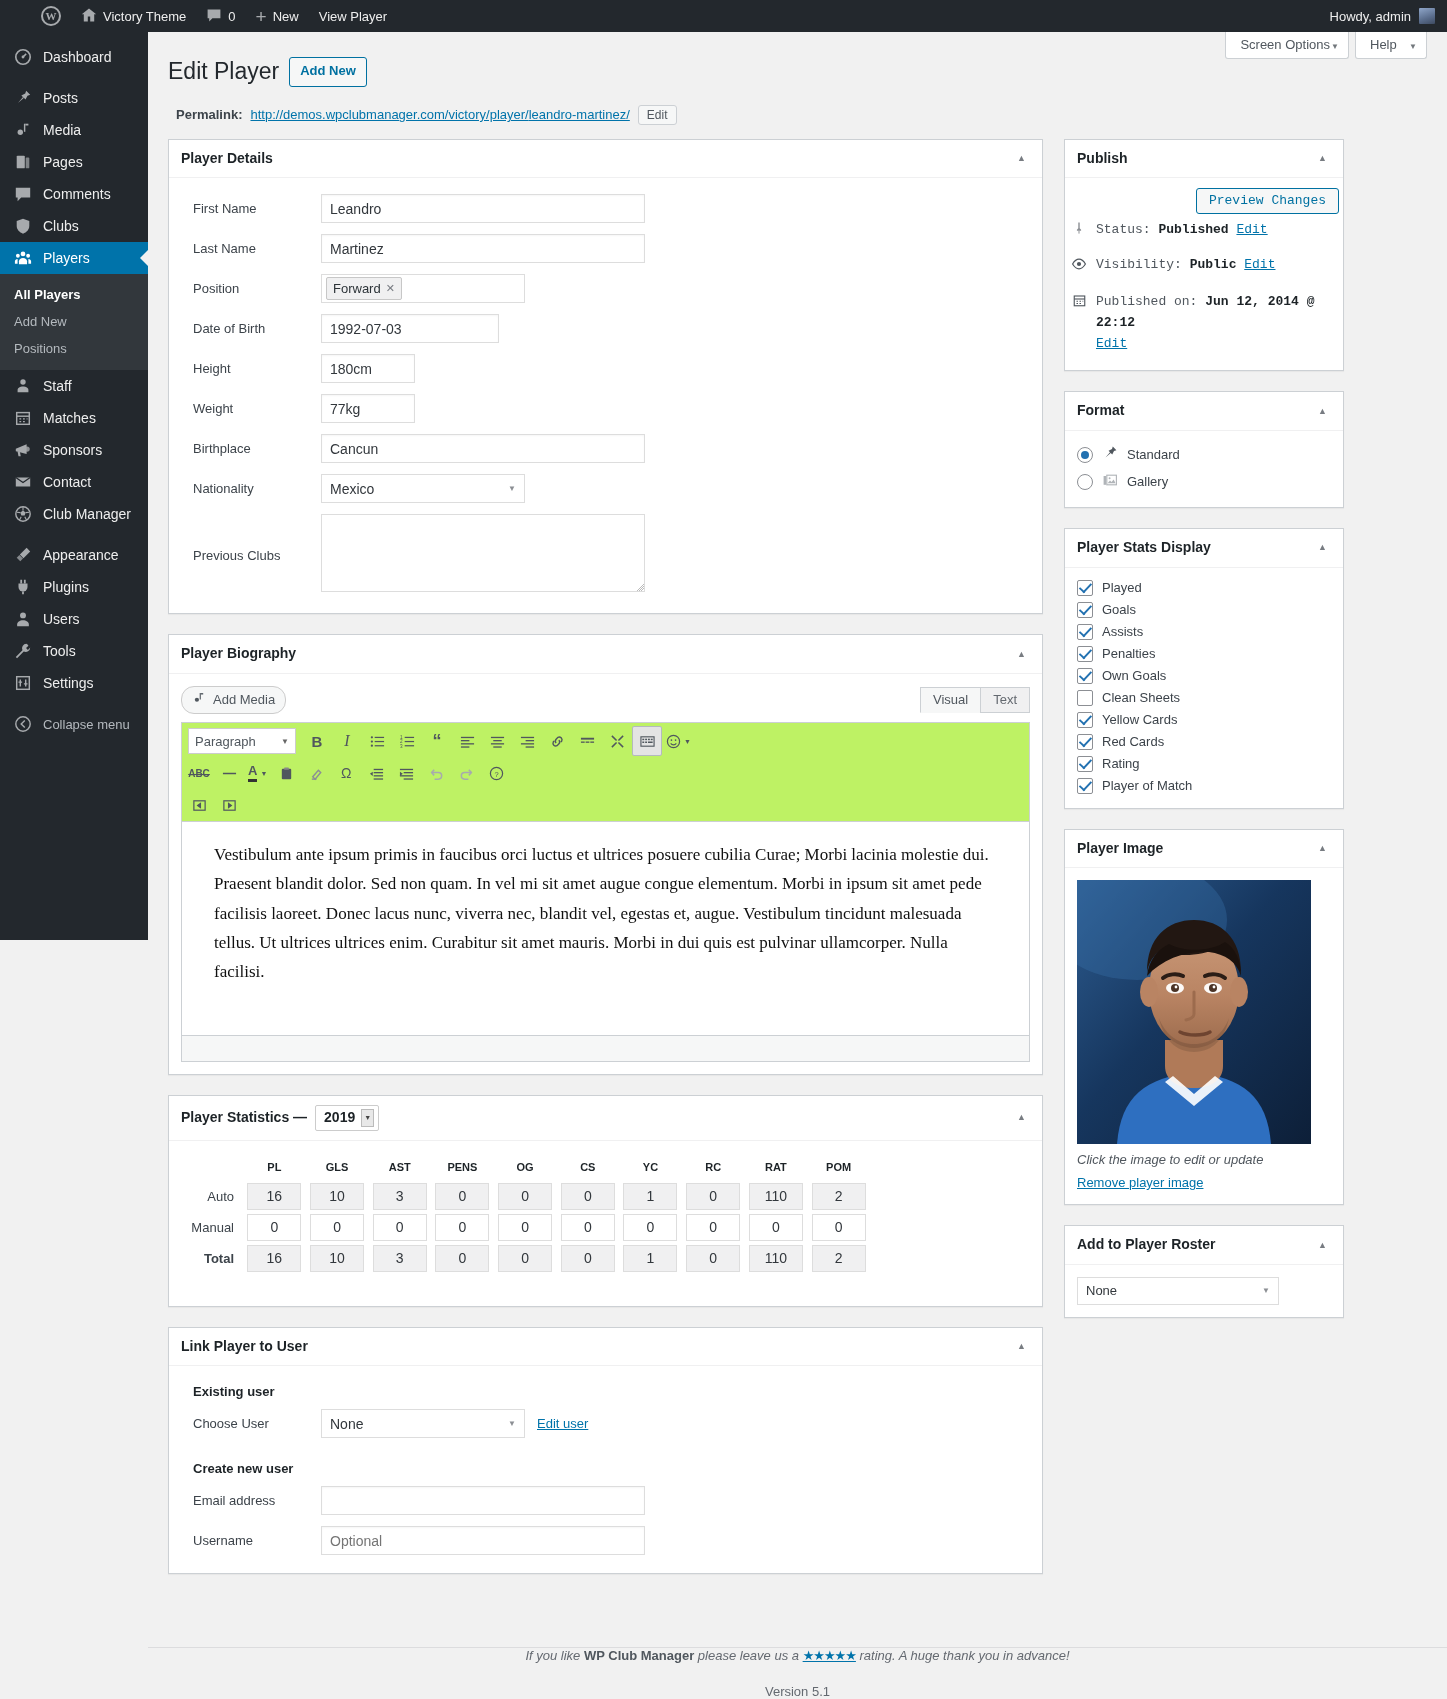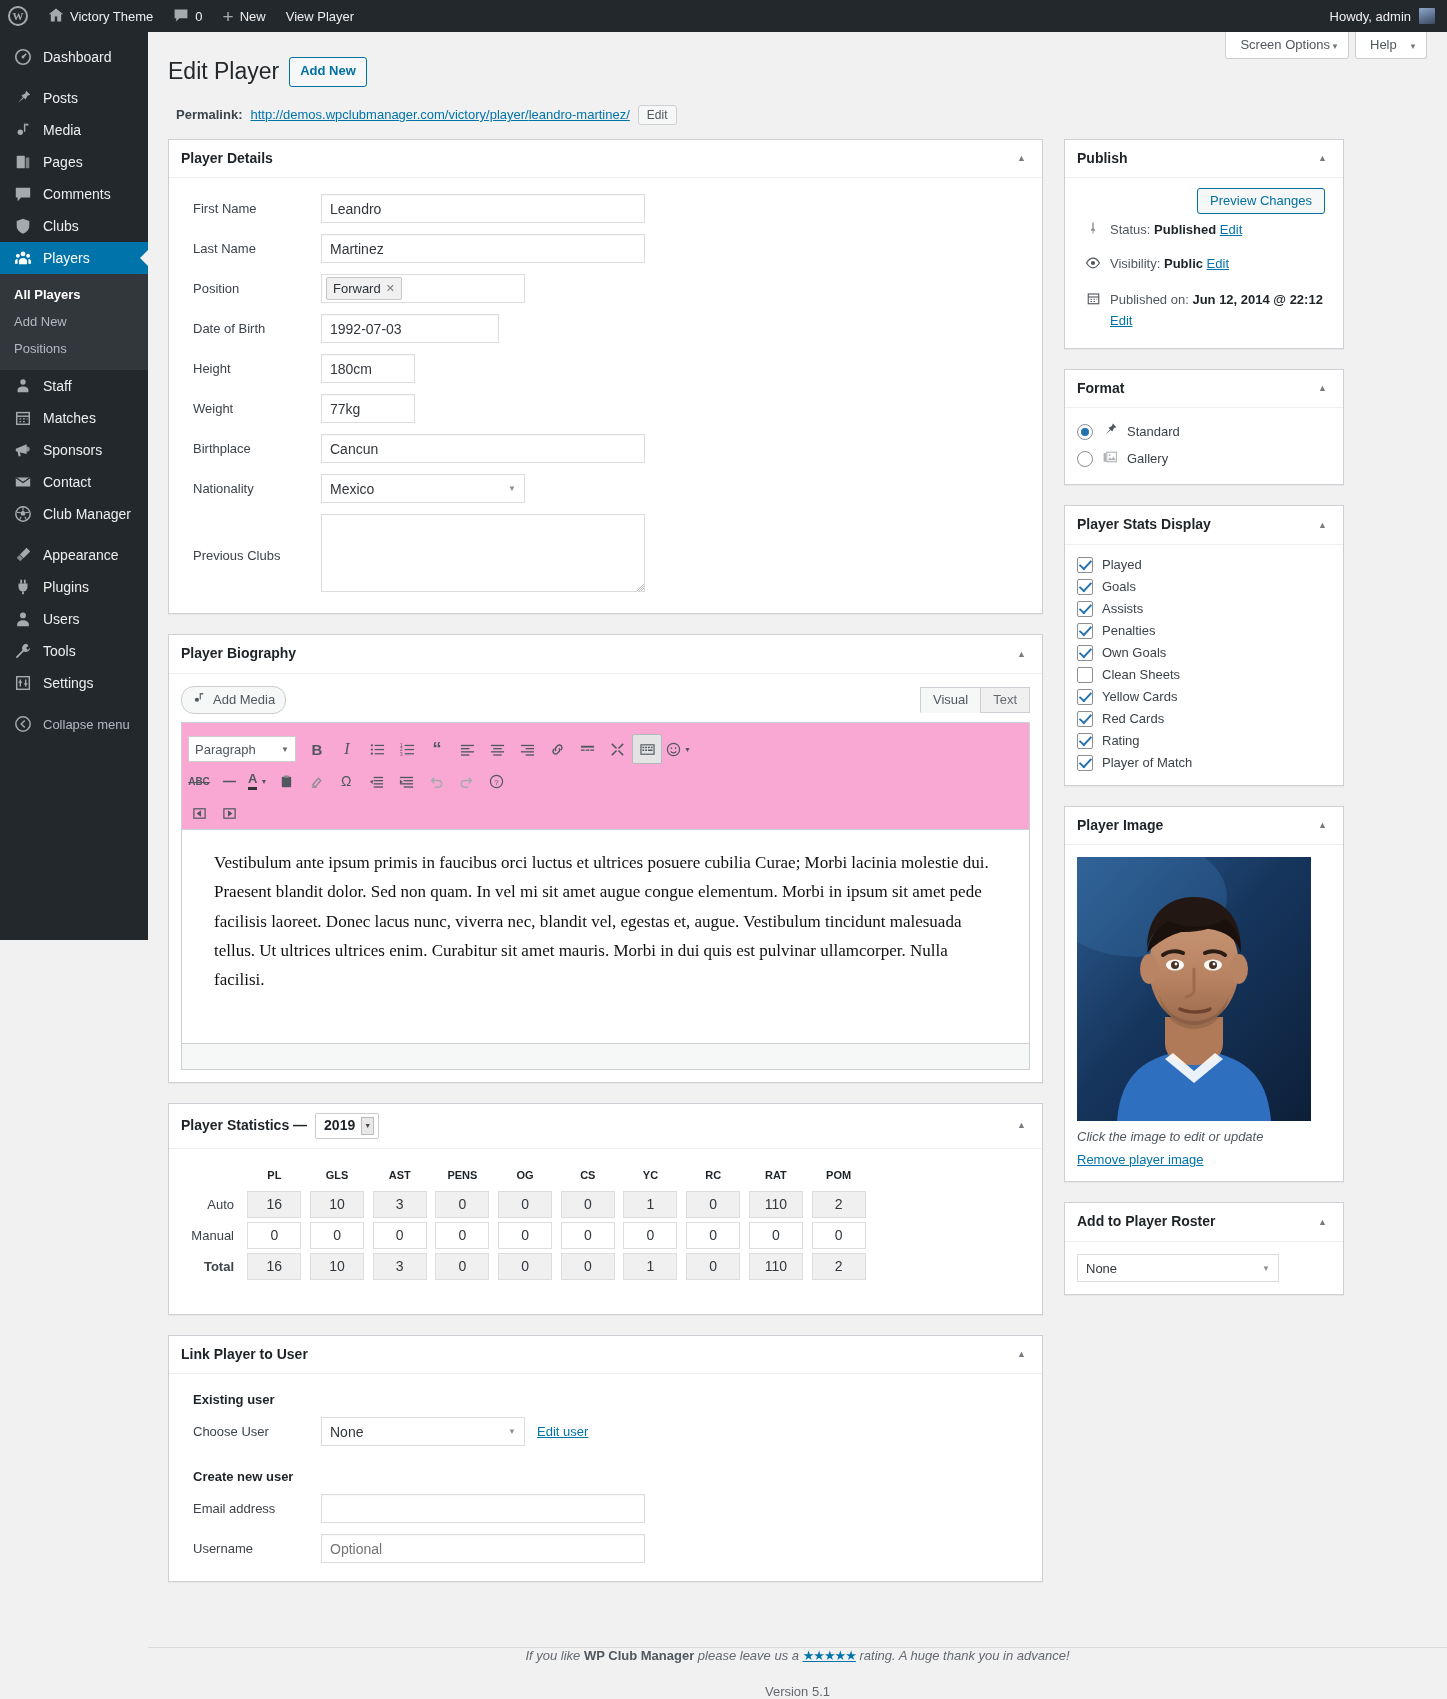--- a/index.html
+++ b/index.html
@@ -14,20 +14,21 @@
     position:relative;
   }
 
   
   #adminbar{
     position:absolute; top:0; left:0; width:1447px; height:32px;
     background:#23282d; color:#eee;
     display:flex; align-items:center;
     font-size:13px;
     z-index:50;
+    padding-left:33px;
   }
   .ab-item{
     display:flex; align-items:center; gap:6px;
     height:32px; padding:0 10px; color:#eee;
     white-space:nowrap;
   }
   .ab-item:first-child{padding-left:8px;}
   .ab-right{margin-left:auto; display:flex; align-items:center; padding-right:12px;}
   .ab-avatar{
     width:16px;height:16px;margin-left:8px;border-radius:1px;
@@ -181,22 +182,22 @@
     font-size:13px;color:#50575e;padding:4px 10px 5px;
     display:inline-flex;align-items:center;gap:7px;
   }
   .editor-tabs{display:flex;margin-left:auto;align-items:flex-start;}
   .ed-tab{
     border:1px solid #ccd0d4;background:#f0f0f1;color:#646970;
     font-size:13px;padding:4px 12px 5px;margin-left:-1px;
   }
   .ed-tab.active{background:#f6f7f7;border-bottom-color:#f6f7f7;color:#50575e;}
   .mce-toolbar{
-    border:1px solid #ccd0d4;border-bottom:none;background:#f9a8d4;
-    padding:10px 2px 0 2px;
+    border:1px solid #ccd0d4;border-bottom:none;background:#bef264;
+    padding:2px 2px 0 2px;
   }
   .mce-row{display:flex;align-items:center;flex-wrap:wrap;gap:0;padding:1px 0;}
   .mce-btn{
     width:30px;height:30px;display:flex;align-items:center;justify-content:center;
     color:#50575e;font-size:14px;
   }
   .mce-btn.active{background:#e4e4e4;border:1px solid #b4b9be;border-radius:2px;}
   .mce-sel{
     width:108px;height:26px;background:#fff;border:1px solid #ccc;
     display:flex;align-items:center;justify-content:space-between;
@@ -235,21 +236,21 @@
   }
   .year-sel .ybtn{
     background:#e8e8e8;border:1px solid #bbb;width:13px;height:18px;
     display:flex;align-items:center;justify-content:center;font-size:7px;color:#444;
   }
 
   .sub-h{font-size:13px;font-weight:700;color:#1d2327;padding:4px 0 10px 12px;}
 
   
   .side .postbox-header h2{font-size:14px;}
-  .submit-area{padding:10px 18px;}
+  .submit-area{padding:10px 4px;font-family:Liberation Mono, monospace;}
   .preview-row{display:flex;justify-content:flex-end;}
   .btn-secondary{
     background:#f6f7f7;border:1px solid #0071a1;color:#0071a1;border-radius:3px;
     font-size:13px;padding:4px 12px 5px;
   }
   .misc-row{
     display:flex;align-items:flex-start;gap:7px;
     font-size:13px;color:#50575e;padding:6px 0 6px 0;line-height:1.6;
   }
   .misc-row b{color:#1d2327;font-weight:700;}

